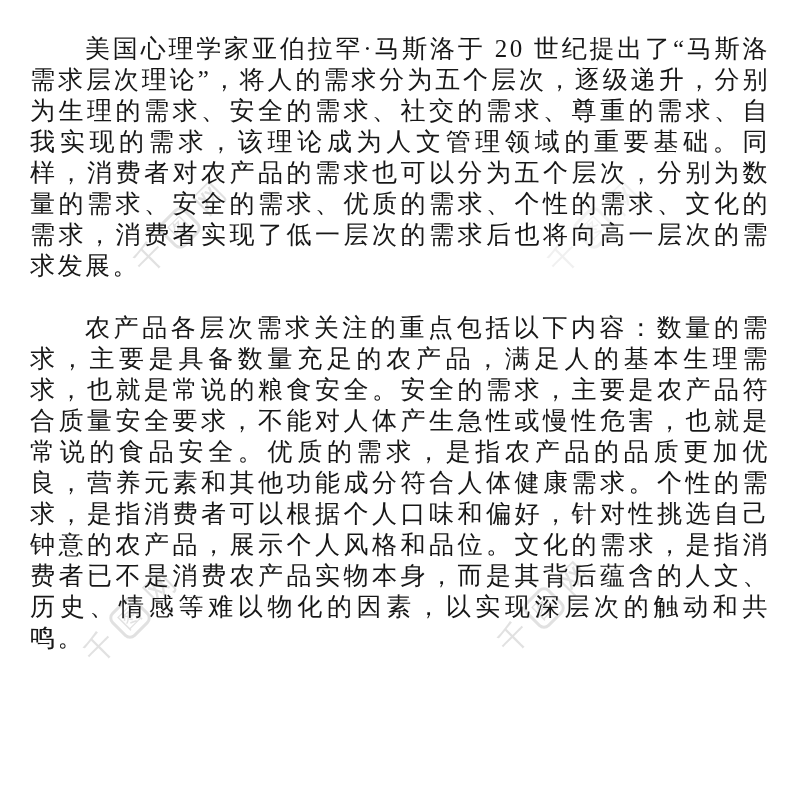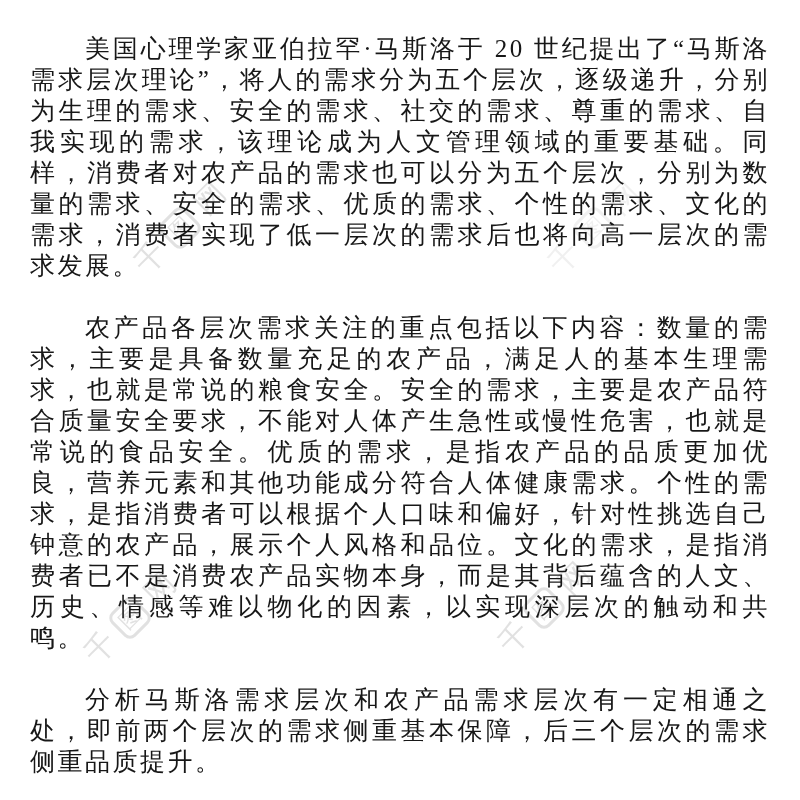--- a/index.html
+++ b/index.html
@@ -106,16 +106,15 @@
           <span>图</span>
         </span>
       <span class="wm-tail">网</span>
     </div>
 
   </div>
 
   <div id="article">
     <p>美国心理学家亚伯拉罕·马斯洛于 20 世纪提出了“马斯洛需求层次理论”，将人的需求分为五个层次，逐级递升，分别为生理的需求、安全的需求、社交的需求、尊重的需求、自我实现的需求，该理论成为人文管理领域的重要基础。同样，消费者对农产品的需求也可以分为五个层次，分别为数量的需求、安全的需求、优质的需求、个性的需求、文化的需求，消费者实现了低一层次的需求后也将向高一层次的需求发展。</p>
     <p>农产品各层次需求关注的重点包括以下内容：数量的需求，主要是具备数量充足的农产品，满足人的基本生理需求，也就是常说的粮食安全。安全的需求，主要是农产品符合质量安全要求，不能对人体产生急性或慢性危害，也就是常说的食品安全。优质的需求，是指农产品的品质更加优良，营养元素和其他功能成分符合人体健康需求。个性的需求，是指消费者可以根据个人口味和偏好，针对性挑选自己钟意的农产品，展示个人风格和品位。文化的需求，是指消费者已不是消费农产品实物本身，而是其背后蕴含的人文、历史、情感等难以物化的因素，以实现深层次的触动和共鸣。</p>
-    <p>分析马斯洛需求层次和农产品需求层次有一定相通之处，即前两个层次的需求侧重基本保障，后三个层次的需求侧重品质提升。</p>
   </div>
 
 </div>
 
 </body></html>

